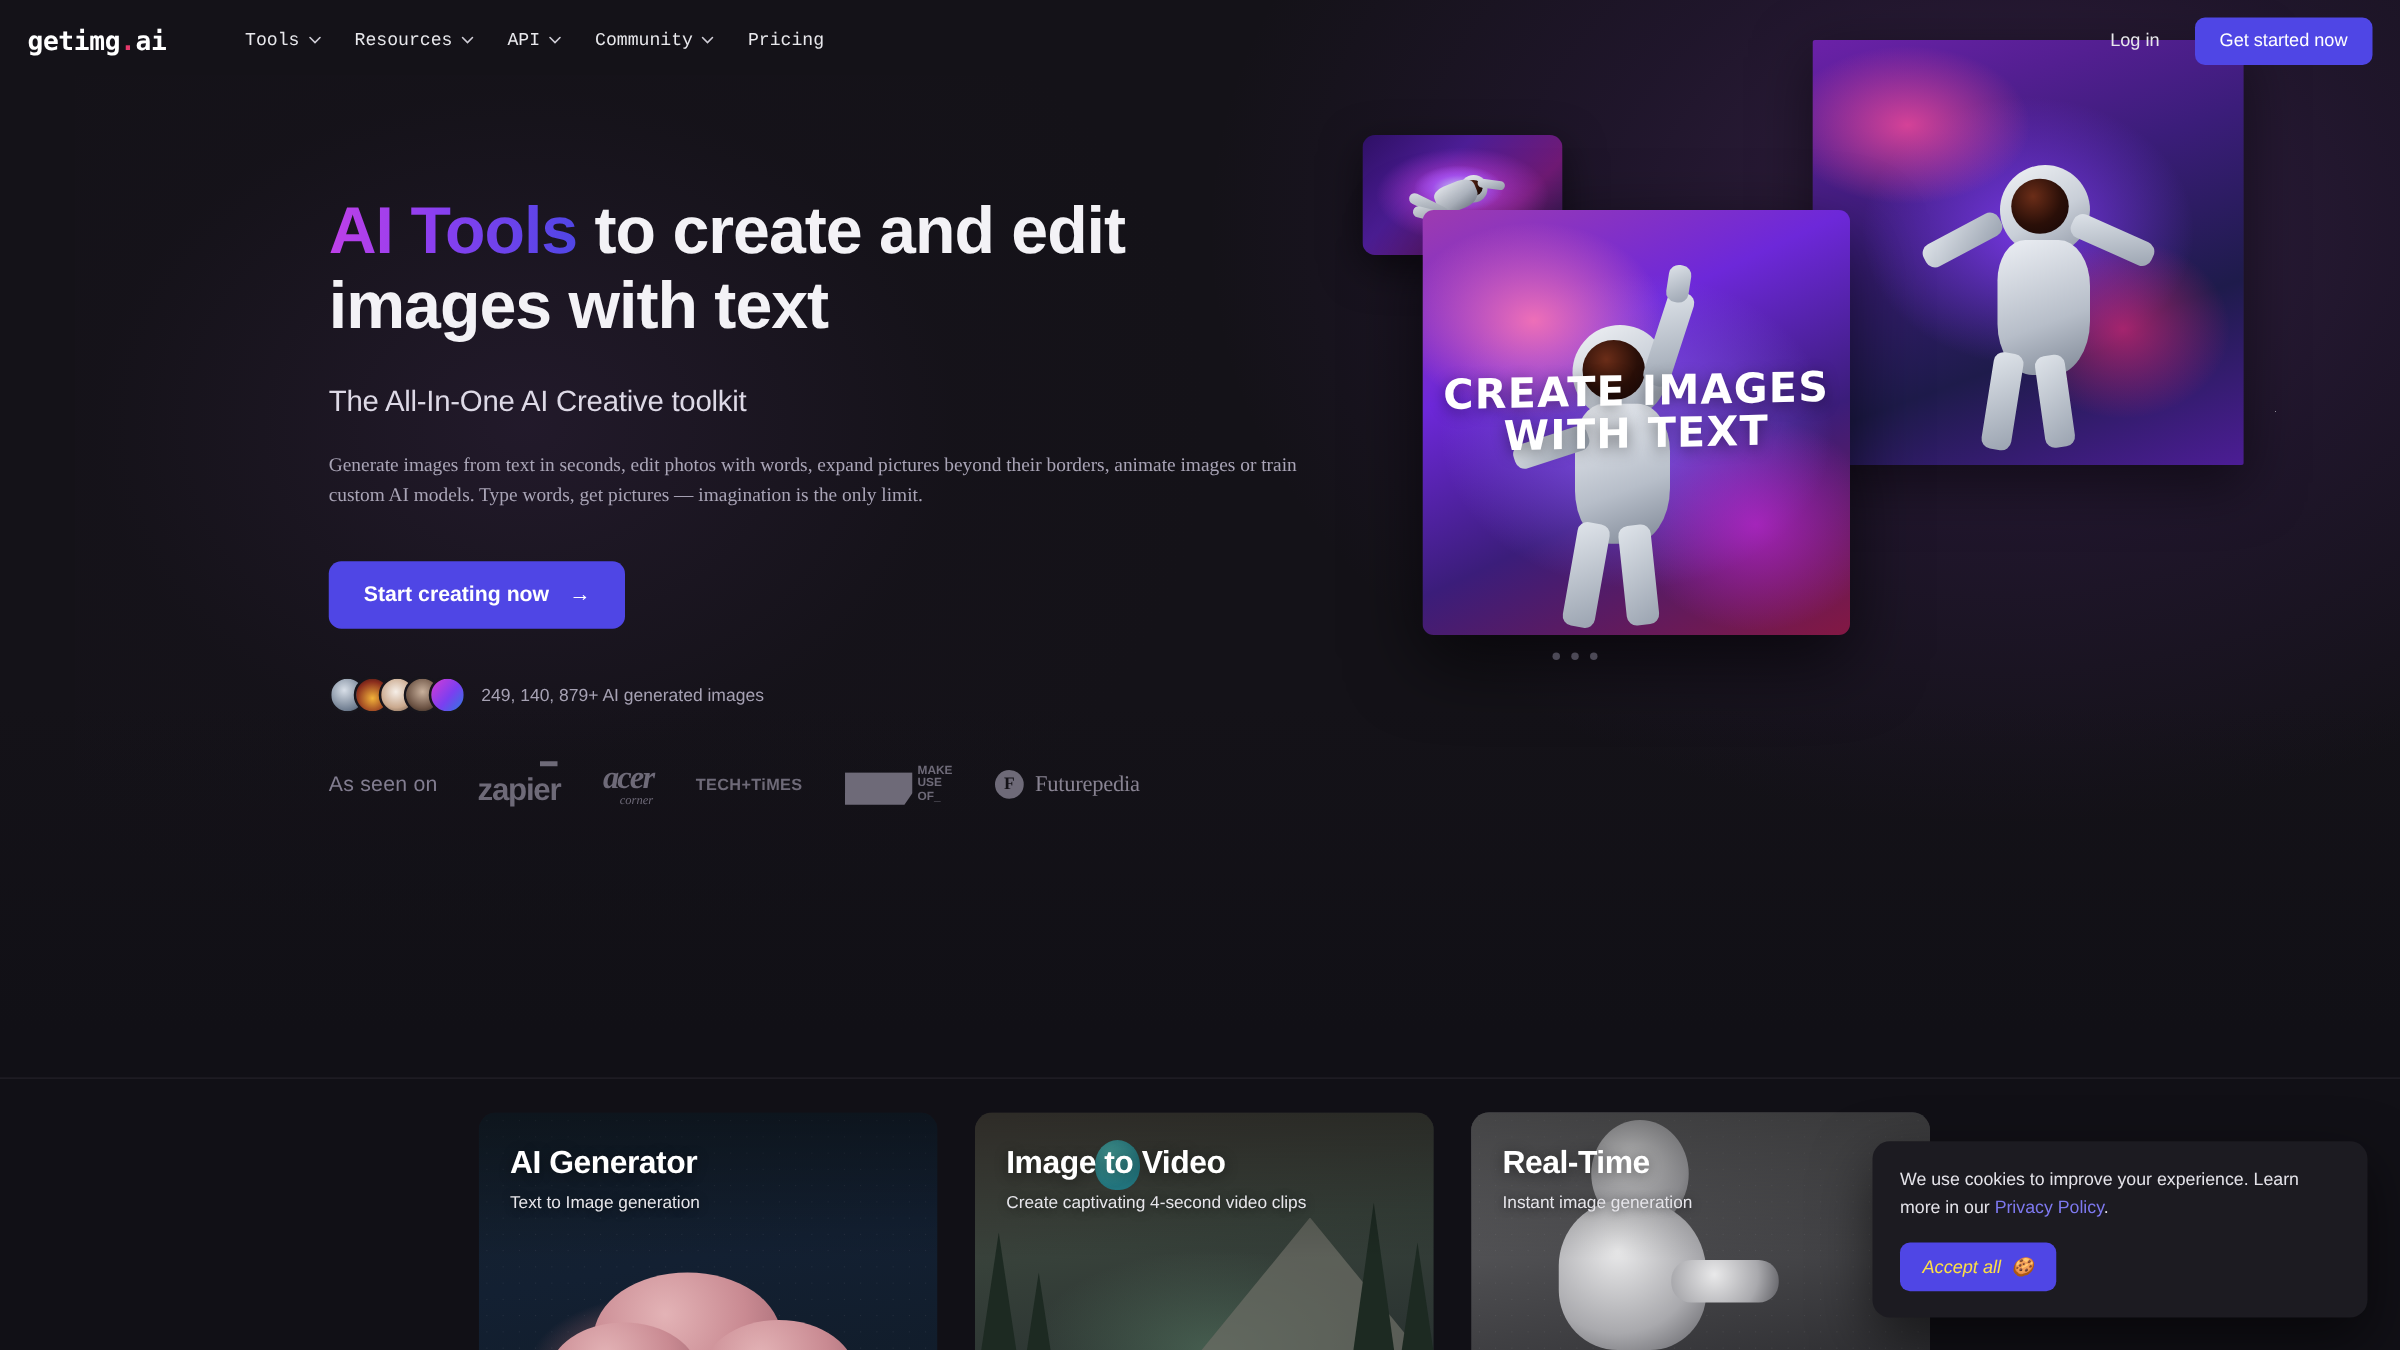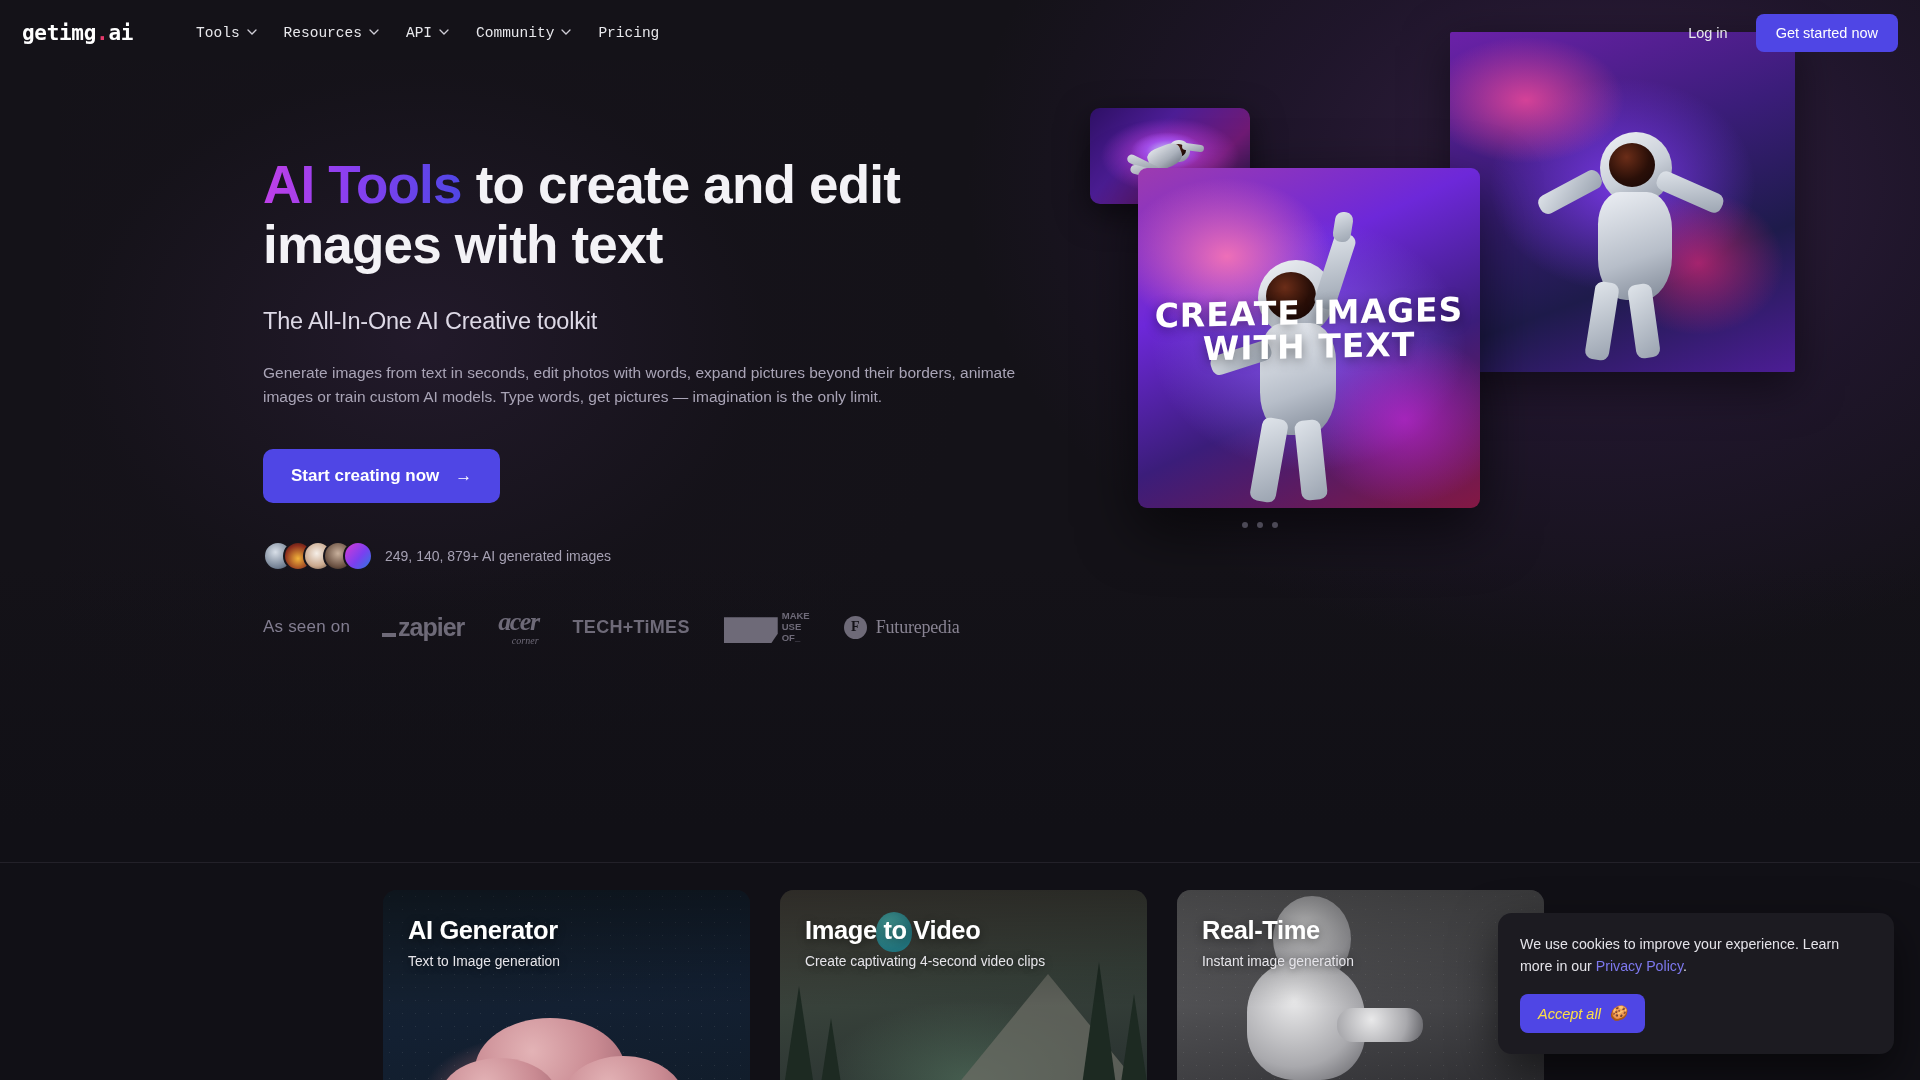--- a/index.html
+++ b/index.html
@@ -49,21 +49,21 @@
   .badge-text { color: #cfcbd8; font-size: 13.2px; white-space: nowrap; }
   .badge-arrow { color: #9d94b5; font-size: 13px; line-height: 1; }
 
   h1.headline { margin-top: 25px; font-size: 53px; line-height: 1.14; font-weight: 700;
     color: #f3f2f6; letter-spacing: -0.8px; max-width: 740px; }
   .grad { background: linear-gradient(92deg, #c040e8 0%, #8b3ff0 42%, #4f46e5 100%);
     -webkit-background-clip: text; background-clip: text; color: transparent;
     -webkit-text-fill-color: transparent; }
 
   .subhead { margin-top: 32px; font-size: 23.5px; color: #ddd9e6; font-weight: 400; letter-spacing: -0.2px;}
-  .desc { margin-top: 26px; font-size: 15.5px; line-height: 1.58; color: #a9a4b6; max-width: 790px; }
+  .desc { margin-top: 26px; font-size: 15.5px; line-height: 1.58; color: #a9a4b6; max-width: 790px; font-family: Liberation Serif, serif; }
 
   .cta { margin-top: 39px; display: inline-flex; align-items: center; gap: 16px;
     background: #4f46e5; color: #fff; border: none; border-radius: 10px;
     padding: 17px 28px; font-size: 17px; font-weight: 600; cursor: pointer;
     font-family: "Liberation Sans", sans-serif; }
   .cta-arrow { font-size: 17px; line-height: 1; }
 
   .social { margin-top: 38px; display: flex; align-items: center; }
   .avatars { display: flex; }
   .av { width: 30px; height: 30px; border-radius: 50%; margin-right: -10px;
@@ -72,26 +72,26 @@
   .av2 { background: radial-gradient(circle at 50% 60%, #f2b33a, #8b2d1d 65%, #2a1010); }
   .av3 { background: radial-gradient(circle at 45% 40%, #f6efe8, #caa98e 60%, #5b4638); }
   .av4 { background: radial-gradient(circle at 50% 40%, #c8b09c, #6b5243 65%, #221a16); }
   .av5 { background: linear-gradient(130deg, #d63bd6, #7b3ff0 55%, #2c7ae0); }
   .social-text { margin-left: 22px; font-size: 14px; color: #a6a1b3; }
 
   .seen { margin-top: 38px; display: flex; align-items: center; gap: 0; }
   .seen-label { font-size: 17px; color: #827d90; margin-right: 32px; letter-spacing: 0.2px;}
   .logo-item { color: #6e6a78; display:flex; align-items:center; margin-right: 34px; }
 
-  .zapier { font-size: 25px; font-weight: 700; letter-spacing: -1px; color: #6e6a78; display:flex; align-items:flex-end;}
+  .zapier { font-size: 25px; font-weight: 700; letter-spacing: -1px; color: #6e6a78; display:flex; align-items:flex-end;flex-direction:column;}
   .zapier .under { display:inline-block; width:14px; height:4px; background:#6e6a78; margin-right:2px; margin-bottom:5px;}
   .acer { display:flex; flex-direction:column; align-items:flex-end; line-height:1;}
   .acer .a { font-family:"Liberation Serif", serif; font-style: italic; font-size: 26px; font-weight:700; color:#6e6a78; letter-spacing:-1.5px;}
   .acer .c { font-family:"Liberation Serif", serif; font-style: italic; font-size: 10px; color:#6e6a78; margin-top:1px;}
-  .techtimes { font-size: 18px; font-weight: 700; line-height: 1.02; color:#6e6a78; letter-spacing:0.3px;}
+  .techtimes { font-size: 13px; font-weight: 700; line-height: 1.02; color:#6e6a78; letter-spacing:0.3px;}
   .muo { display:flex; align-items:flex-end; }
   .muo-blk { width: 54px; height: 26px; background: #6e6a78;
     clip-path: polygon(0 0, 100% 0, 100% 64%, 88% 100%, 0 100%); }
   .muo-txt { font-size: 9.5px; font-weight: 700; line-height: 1.12; color: #6e6a78; margin-left: 4px; }
   .futurepedia { display:flex; align-items:center; gap:9px;}
   .fp-circle { width: 23px; height: 23px; border-radius: 50%; background:#6e6a78;
     display:flex; align-items:center; justify-content:center; color:#141218;
     font-size: 14px; font-weight:700; font-family:"Liberation Serif", serif; }
   .fp-name { font-size: 18px; color: #888392; letter-spacing:-0.2px;font-family:Liberation Serif, serif;}
 

